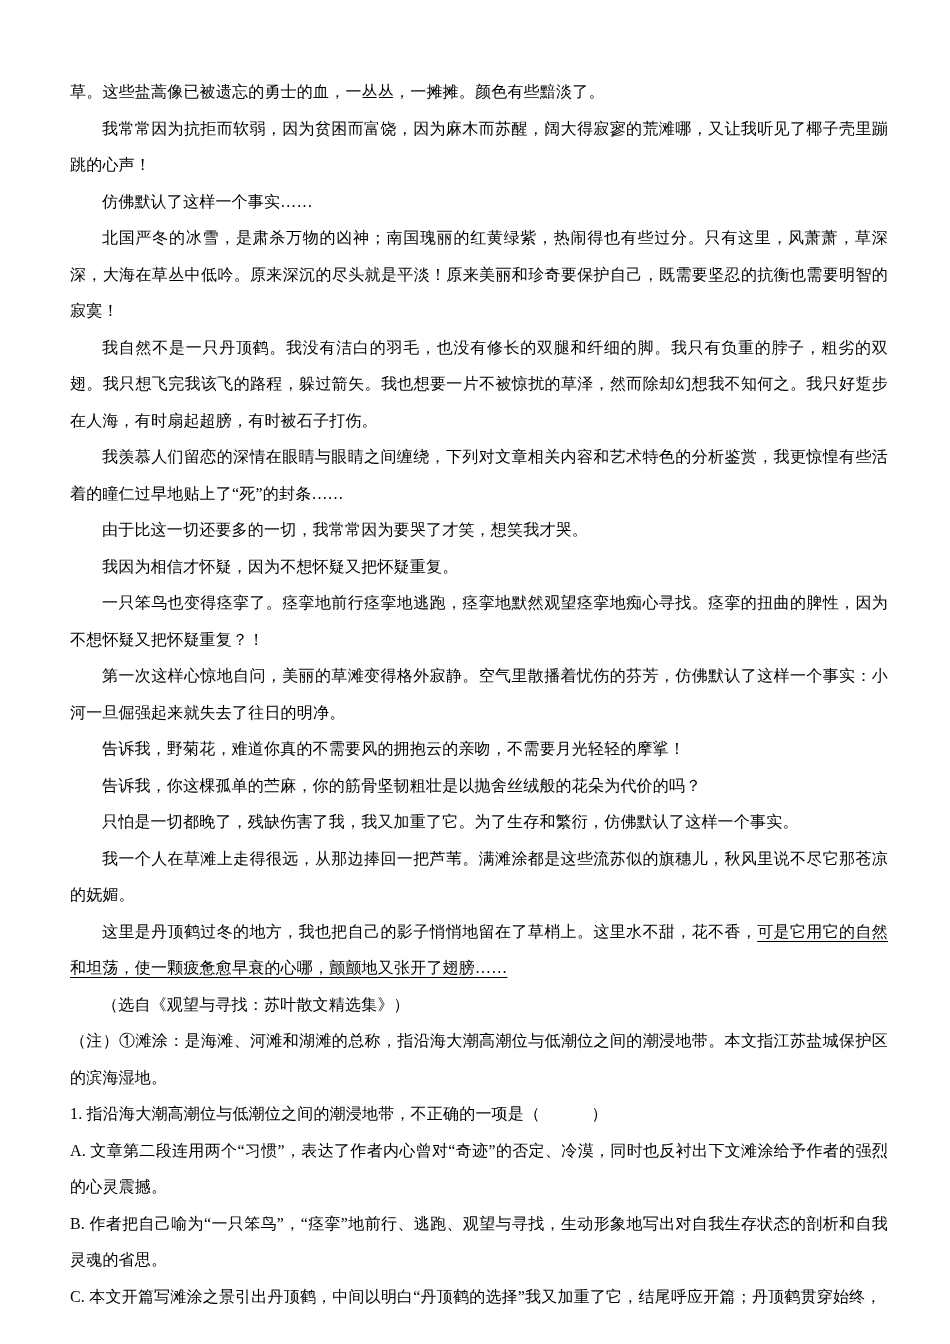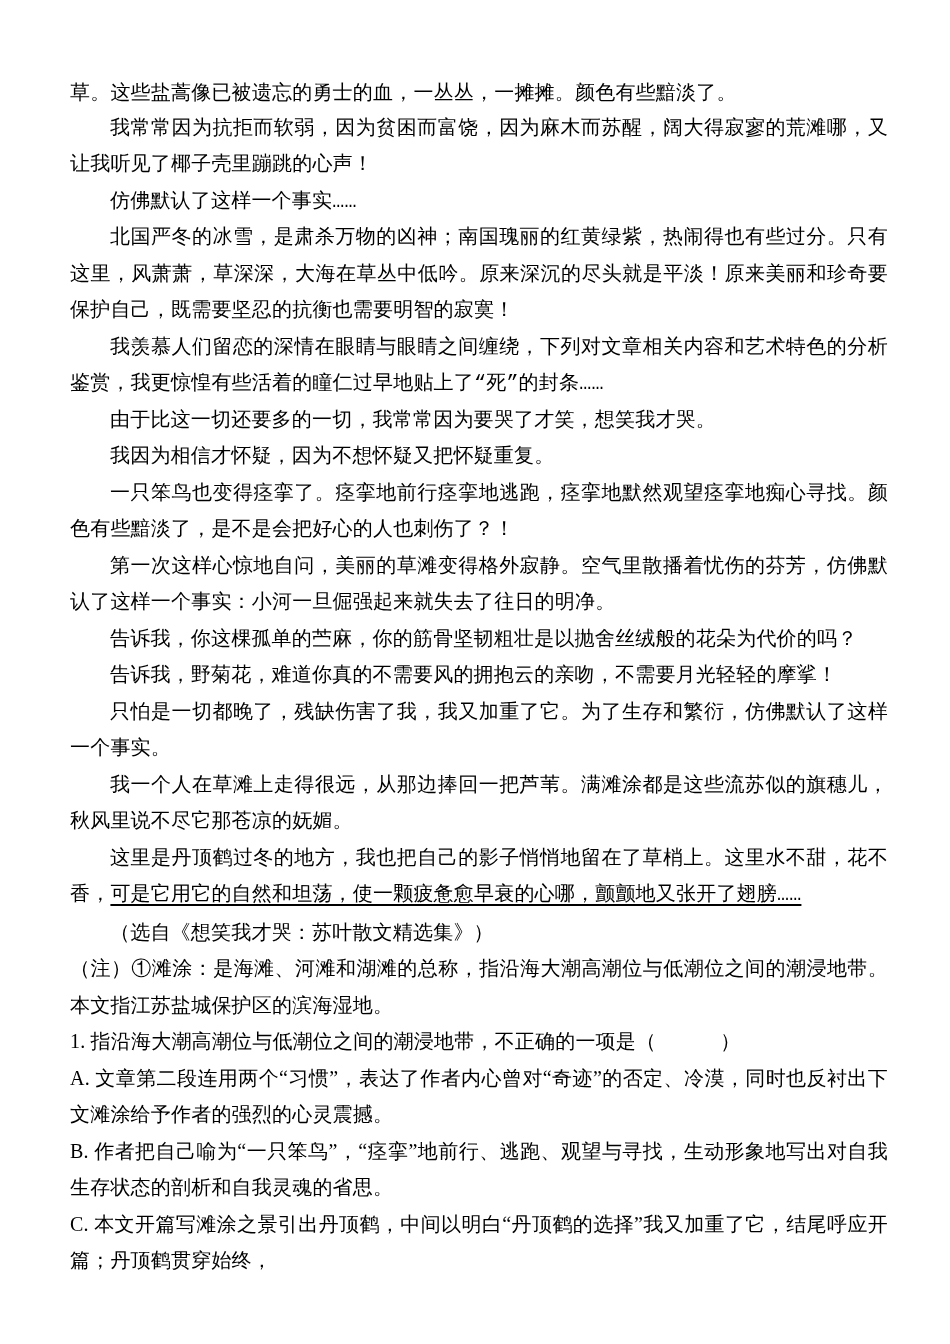--- a/index.html
+++ b/index.html
@@ -16,32 +16,31 @@
     overflow: hidden;
   }
   .page {
     width: 950px;
     height: 1344px;
     box-sizing: border-box;
     padding: 74px 62px 40px 70px;
     position: relative;
   }
   .body-text {
-    font-size: 20px;
+    font-size: 16px;
     line-height: 36.5px;
     text-align: justify;
     text-justify: inter-ideograph;
     letter-spacing: 0.2px;
   }
   p {
     margin: 0;
   }
   .indent2 {
     text-indent: 2em;
-    font-family: Liberation Mono, monospace;
   }
   .noindent {
     text-indent: 0;
   }
   .underline {
     text-decoration: underline;
     text-underline-offset: 4px;
   }
   .source-line {
     text-indent: 2em;
@@ -60,33 +59,34 @@
 </head>
 <body>
 
 <div class="page">
   <div class="body-text">
 
     <p class="noindent">草。这些盐蒿像已被遗忘的勇士的血，一丛丛，一摊摊。颜色有些黯淡了。</p>
     <p class="indent2">我常常因为抗拒而软弱，因为贫困而富饶，因为麻木而苏醒，阔大得寂寥的荒滩哪，又让我听见了椰子壳里蹦跳的心声！</p>
     <p class="indent2">仿佛默认了这样一个事实……</p>
     <p class="indent2">北国严冬的冰雪，是肃杀万物的凶神；南国瑰丽的红黄绿紫，热闹得也有些过分。只有这里，风萧萧，草深深，大海在草丛中低吟。原来深沉的尽头就是平淡！原来美丽和珍奇要保护自己，既需要坚忍的抗衡也需要明智的寂寞！</p>
+    <p class="indent2">我自然不是一只丹顶鹤。我没有洁白的羽毛，也没有修长的双腿和纤细的脚。我只有负重的脖子，粗劣的双翅。我只想飞完我该飞的路程，躲过箭矢。我也想要一片不被惊扰的草泽，然而除却幻想我不知何之。我只好踅步在人海，有时扇起超膀，有时被石子打伤。</p>
     <p class="indent2">我羡慕人们留恋的深情在眼睛与眼睛之间缠绕，下列对文章相关内容和艺术特色的分析鉴赏，我更惊惶有些活着的瞳仁过早地贴上了“死”的封条……</p>
     <p class="indent2">由于比这一切还要多的一切，我常常因为要哭了才笑，想笑我才哭。</p>
     <p class="indent2">我因为相信才怀疑，因为不想怀疑又把怀疑重复。</p>
-    <p class="indent2">一只笨鸟也变得痉挛了。痉挛地前行痉挛地逃跑，痉挛地默然观望痉挛地痴心寻找。颜色有些黯淡了，是不是会把好心的人也刺伤了？！</p>
+    <p class="indent2">一只笨鸟也变得痉挛了。痉挛地前行痉挛地逃跑，痉挛地默然观望痉挛地痴心寻找。痉挛的扭曲的脾性，因为不想怀疑又把怀疑重复？！</p>
     <p class="indent2">第一次这样心惊地自问，美丽的草滩变得格外寂静。空气里散播着忧伤的芬芳，仿佛默认了这样一个事实：小河一旦倔强起来就失去了往日的明净。</p>
+    <p class="indent2">告诉我，野菊花，难道你真的不需要风的拥抱云的亲吻，不需要月光轻轻的摩挲！</p>
     <p class="indent2">告诉我，你这棵孤单的苎麻，你的筋骨坚韧粗壮是以抛舍丝绒般的花朵为代价的吗？</p>
-    <p class="indent2">告诉我，野菊花，难道你真的不需要风的拥抱云的亲吻，不需要月光轻轻的摩挲！</p>
     <p class="indent2">只怕是一切都晚了，残缺伤害了我，我又加重了它。为了生存和繁衍，仿佛默认了这样一个事实。</p>
     <p class="indent2">我一个人在草滩上走得很远，从那边捧回一把芦苇。满滩涂都是这些流苏似的旗穗儿，秋风里说不尽它那苍凉的妩媚。</p>
 
     <p class="indent2"><span>这里是丹顶鹤过冬的地方，我也把自己的影子悄悄地留在了草梢上。这里水不甜，花不香，</span><span class="underline">可是它用它的自然和坦荡，使一颗疲惫愈早衰的心哪，颤颤地又张开了翅膀……</span></p>
 
-    <p class="source-line">（选自《想笑我才哭：苏叶散文精选集》）</p>
+    <p class="source-line">（选自《观望与寻找：苏叶散文精选集》）</p>
     <p class="note-line">（注）①滩涂：是海滩、河滩和湖滩的总称，指沿海大潮高潮位与低潮位之间的潮浸地带。本文指江苏盐城保护区的滨海湿地。</p>
 
     <p class="q-line"><span>1.</span>&nbsp;<span>指沿海大潮高潮位与低潮位之间的潮浸地带，不正确的一项是（</span><span class="blank-paren"></span><span>）</span></p>
 
     <p class="q-line"><span>A.</span>&nbsp;<span>文章第二段连用两个“习惯”，表达了作者内心曾对“奇迹”的否定、冷漠，同时也反衬出下文滩涂给予作者的强烈的心灵震撼。</span></p>
     <p class="q-line"><span>B.</span>&nbsp;<span>作者把自己喻为“一只笨鸟”，“痉挛”地前行、逃跑、观望与寻找，生动形象地写出对自我生存状态的剖析和自我灵魂的省思。</span></p>
     <p class="q-line"><span>C.</span>&nbsp;<span>本文开篇写滩涂之景引出丹顶鹤，中间以明白“丹顶鹤的选择”我又加重了它，结尾呼应开篇；丹顶鹤贯穿始终，</span></p>
 
   </div>
 </div>

